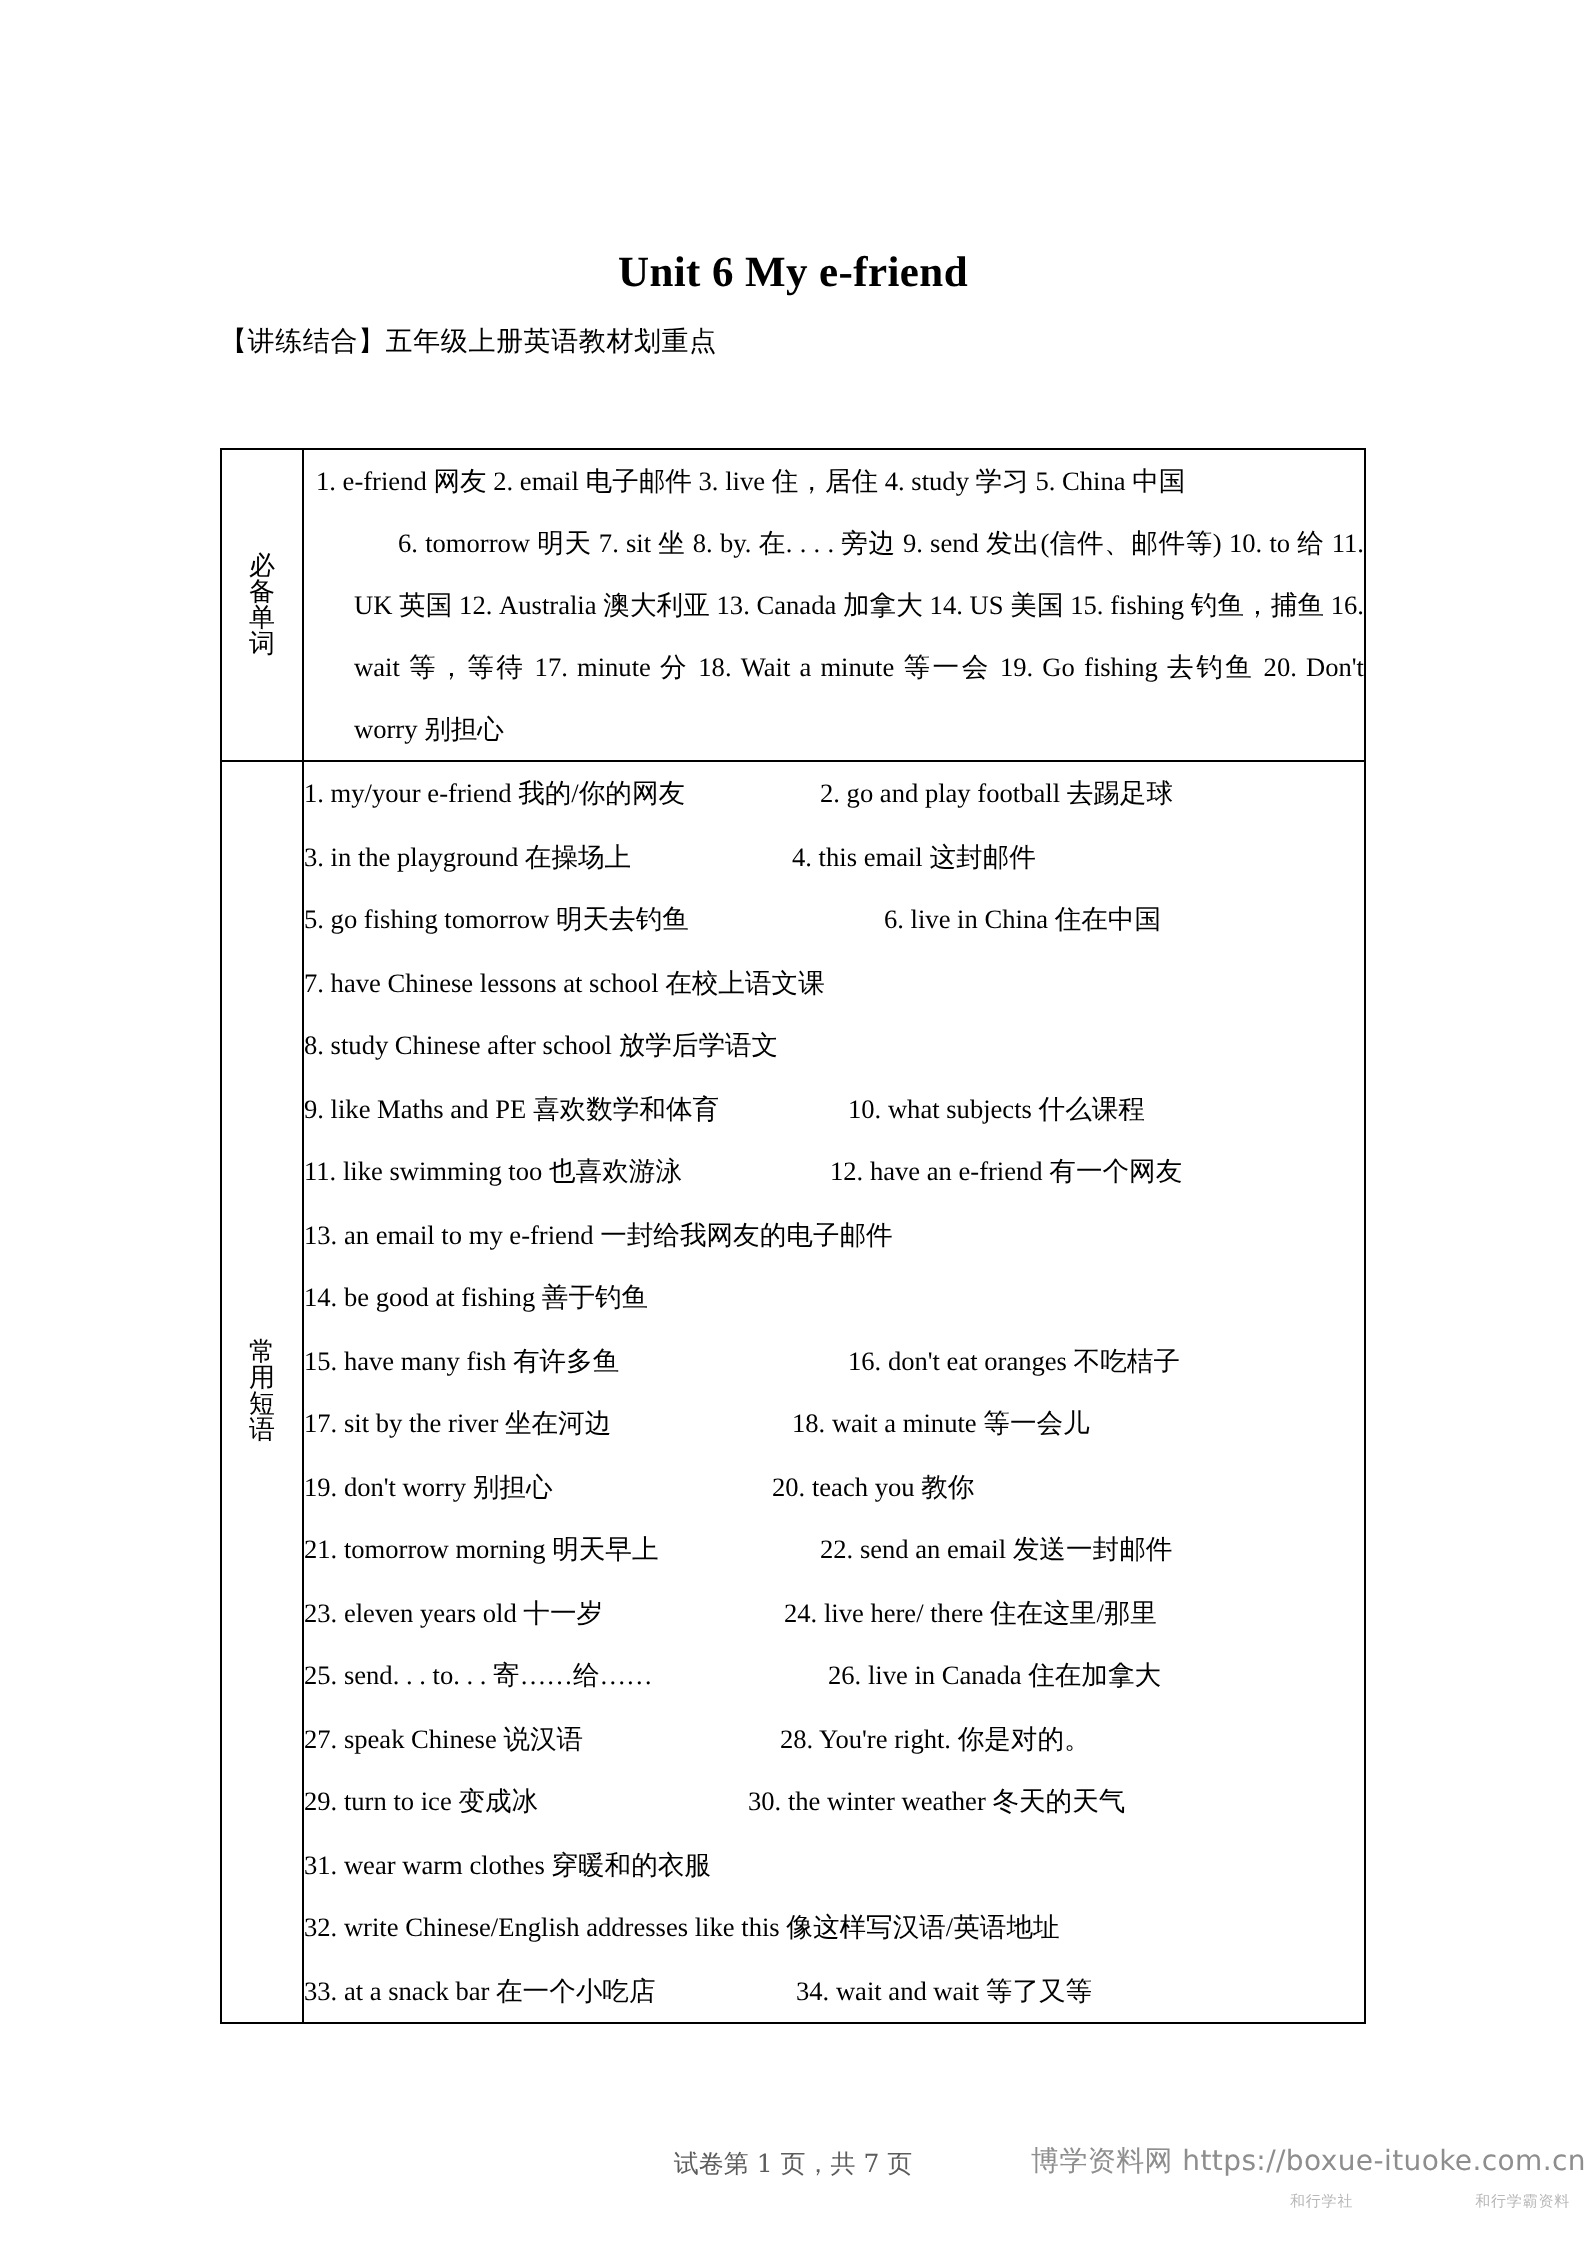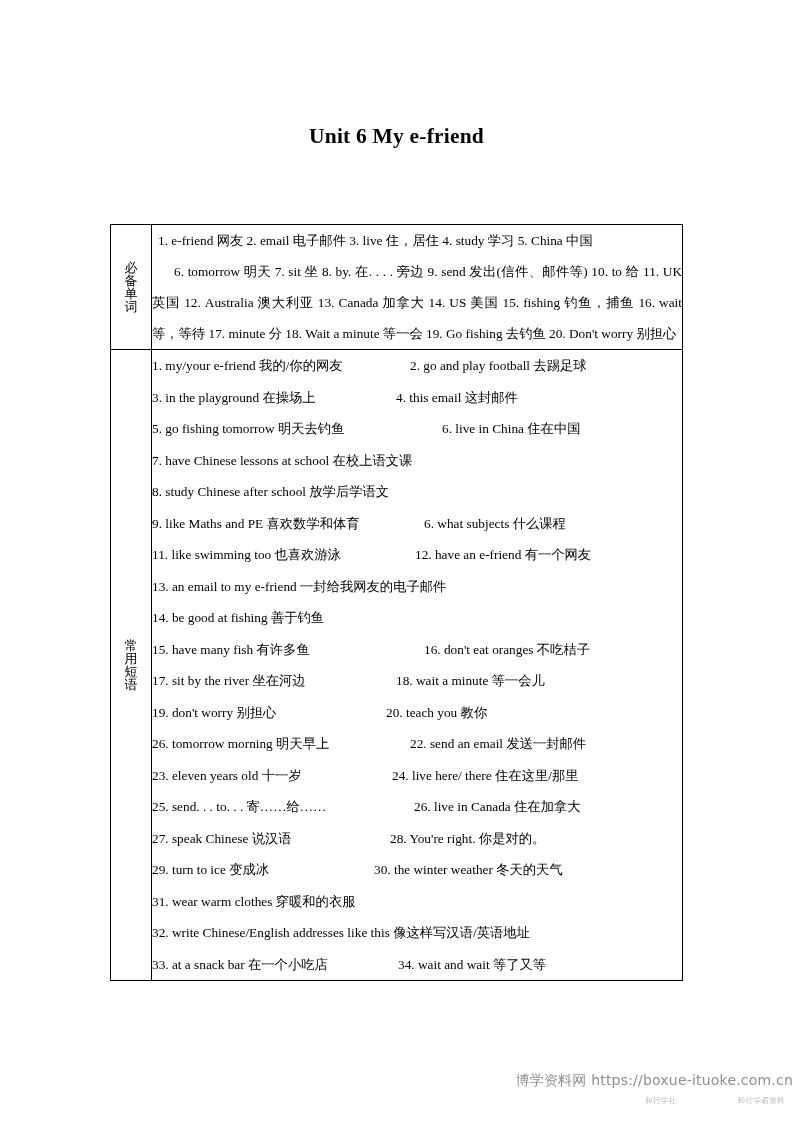--- a/index.html
+++ b/index.html
@@ -150,34 +150,35 @@
     letter-spacing: 0.4px;
   }
 </style>
 </head>
 <body>
 
 <div class="page">
 
   <div class="doc-title">Unit 6 My e-friend</div>
 
+  <div class="doc-subtitle">【讲练结合】五年级上册英语教材划重点</div>
 
 
   <table class="main-table">
     <tbody>
       <tr>
         <td class="rowlabel">
           <span class="vchar">必</span>
           <span class="vchar">备</span>
           <span class="vchar">单</span>
           <span class="vchar">词</span>
         </td>
         <td class="content words-cell">
           <div class="line" style="text-indent:6px;">1. e-friend  网友 2. email  电子邮件   3. live  住，居住 4. study  学习      5. China  中国</div>
-          <div class="line" style="text-indent:22px;">6. tomorrow  明天 7. sit  坐  8. by. 在. . . .  旁边  9. send  发出(信件、邮件等) 10. to 给  11. UK  英国  12. Australia  澳大利亚  13. Canada  加拿大  14. US  美国  15. fishing 钓鱼，捕鱼 16. wait  等，等待  17. minute  分  18. Wait a minute  等一会  19. Go fishing 去钓鱼  20. Don't worry  别担心</div>
+          <div class="line" style="text-indent:22px;margin-left:25px;">6. tomorrow  明天 7. sit  坐  8. by. 在. . . .  旁边  9. send  发出(信件、邮件等) 10. to 给  11. UK  英国  12. Australia  澳大利亚  13. Canada  加拿大  14. US  美国  15. fishing 钓鱼，捕鱼 16. wait  等，等待  17. minute  分  18. Wait a minute  等一会  19. Go fishing 去钓鱼  20. Don't worry  别担心</div>
         </td>
       </tr>
       <tr>
         <td class="rowlabel">
           <span class="vchar">常</span>
           <span class="vchar">用</span>
           <span class="vchar">短</span>
           <span class="vchar">语</span>
         </td>
         <td class="content phrases-cell">
@@ -195,21 +196,21 @@
                 <span class="phrase-b" style="left: 290px;">6. live in China 住在中国</span>
               </div>
               <div class="phrase-line">
                 <span class="phrase-a">7. have Chinese lessons at school 在校上语文课</span>
               </div>
               <div class="phrase-line">
                 <span class="phrase-a">8. study Chinese after school 放学后学语文</span>
               </div>
               <div class="phrase-line">
                 <span class="phrase-a">9. like Maths and PE 喜欢数学和体育</span>
-                <span class="phrase-b" style="left: 272px;">6. what subjects 什么课程</span>
+                <span class="phrase-b" style="left: 272px;">10. what subjects 什么课程</span>
               </div>
               <div class="phrase-line">
                 <span class="phrase-a">11. like swimming too 也喜欢游泳</span>
                 <span class="phrase-b" style="left: 263px;">12. have an e-friend 有一个网友</span>
               </div>
               <div class="phrase-line">
                 <span class="phrase-a">13. an email to my e-friend 一封给我网友的电子邮件</span>
               </div>
               <div class="phrase-line">
                 <span class="phrase-a">14. be good at fishing 善于钓鱼</span>
@@ -220,21 +221,21 @@
               </div>
               <div class="phrase-line">
                 <span class="phrase-a">17. sit by the river 坐在河边</span>
                 <span class="phrase-b" style="left: 244px;">18. wait a minute 等一会儿</span>
               </div>
               <div class="phrase-line">
                 <span class="phrase-a">19. don't worry 别担心</span>
                 <span class="phrase-b" style="left: 234px;">20. teach you 教你</span>
               </div>
               <div class="phrase-line">
-                <span class="phrase-a">26. tomorrow morning 明天早上</span>
+                <span class="phrase-a">21. tomorrow morning 明天早上</span>
                 <span class="phrase-b" style="left: 258px;">22. send an email 发送一封邮件</span>
               </div>
               <div class="phrase-line">
                 <span class="phrase-a">23. eleven years old 十一岁</span>
                 <span class="phrase-b" style="left: 240px;">24. live here/ there 住在这里/那里</span>
               </div>
               <div class="phrase-line">
                 <span class="phrase-a">25. send. . . to. . .  寄……给……</span>
                 <span class="phrase-b" style="left: 262px;">26. live in Canada 住在加拿大</span>
               </div>
@@ -256,20 +257,21 @@
                 <span class="phrase-a">33. at a snack bar  在一个小吃店</span>
                 <span class="phrase-b" style="left: 246px;">34. wait and wait  等了又等</span>
               </div>
             </div>
         </td>
       </tr>
     </tbody>
   </table>
 
   <div class="footer-area">
+    <div class="page-footer">试卷第 1 页，共 7 页</div>
     <div class="watermark-main">博学资料网 https://boxue-ituoke.com.cn</div>
   </div>
 
   <div class="watermark-corner">
     <span>和行学社</span>
     <span>和行学霸资料</span>
   </div>
 
 </div>
 

